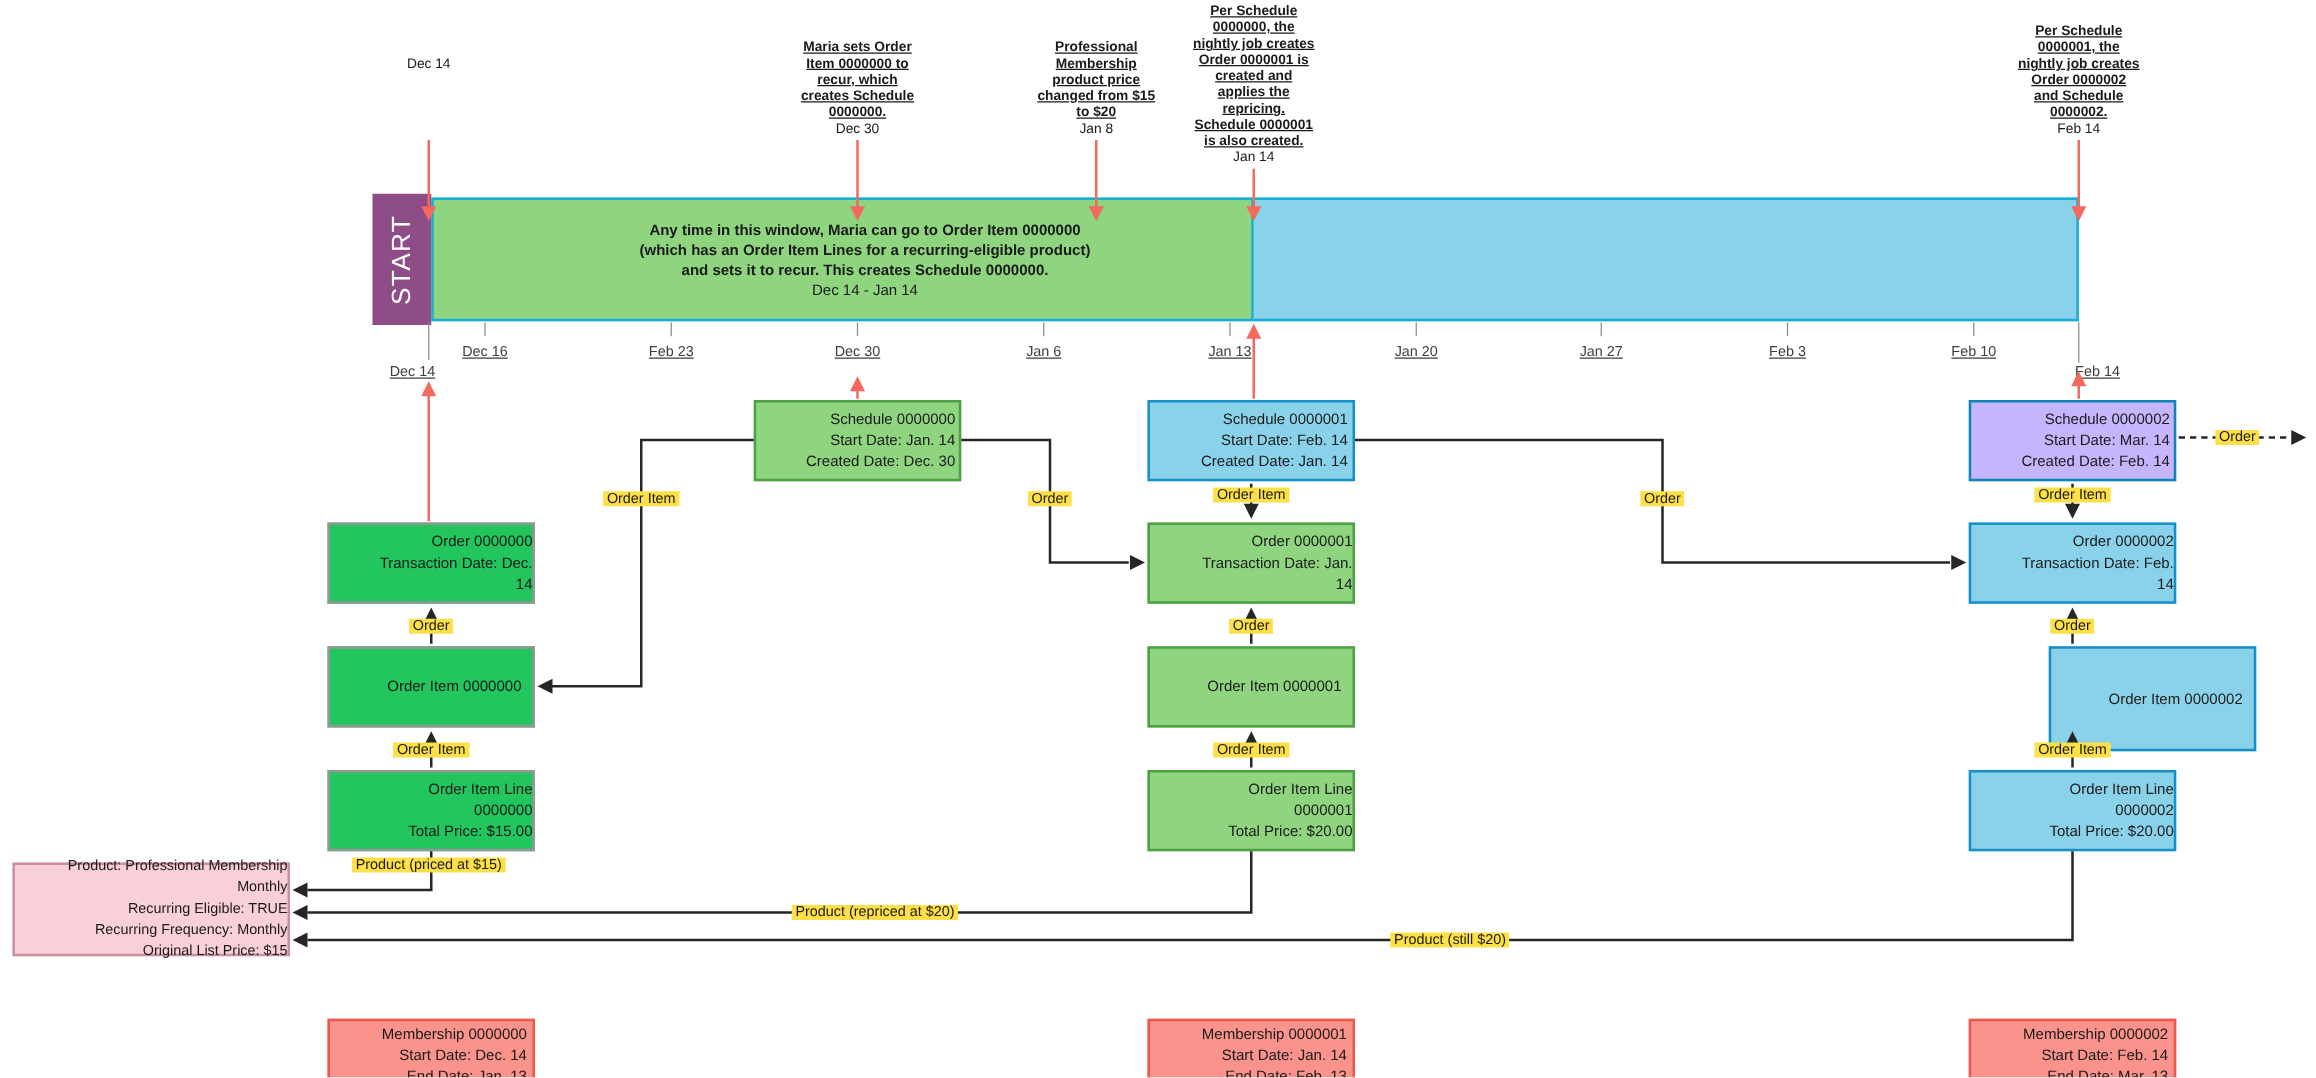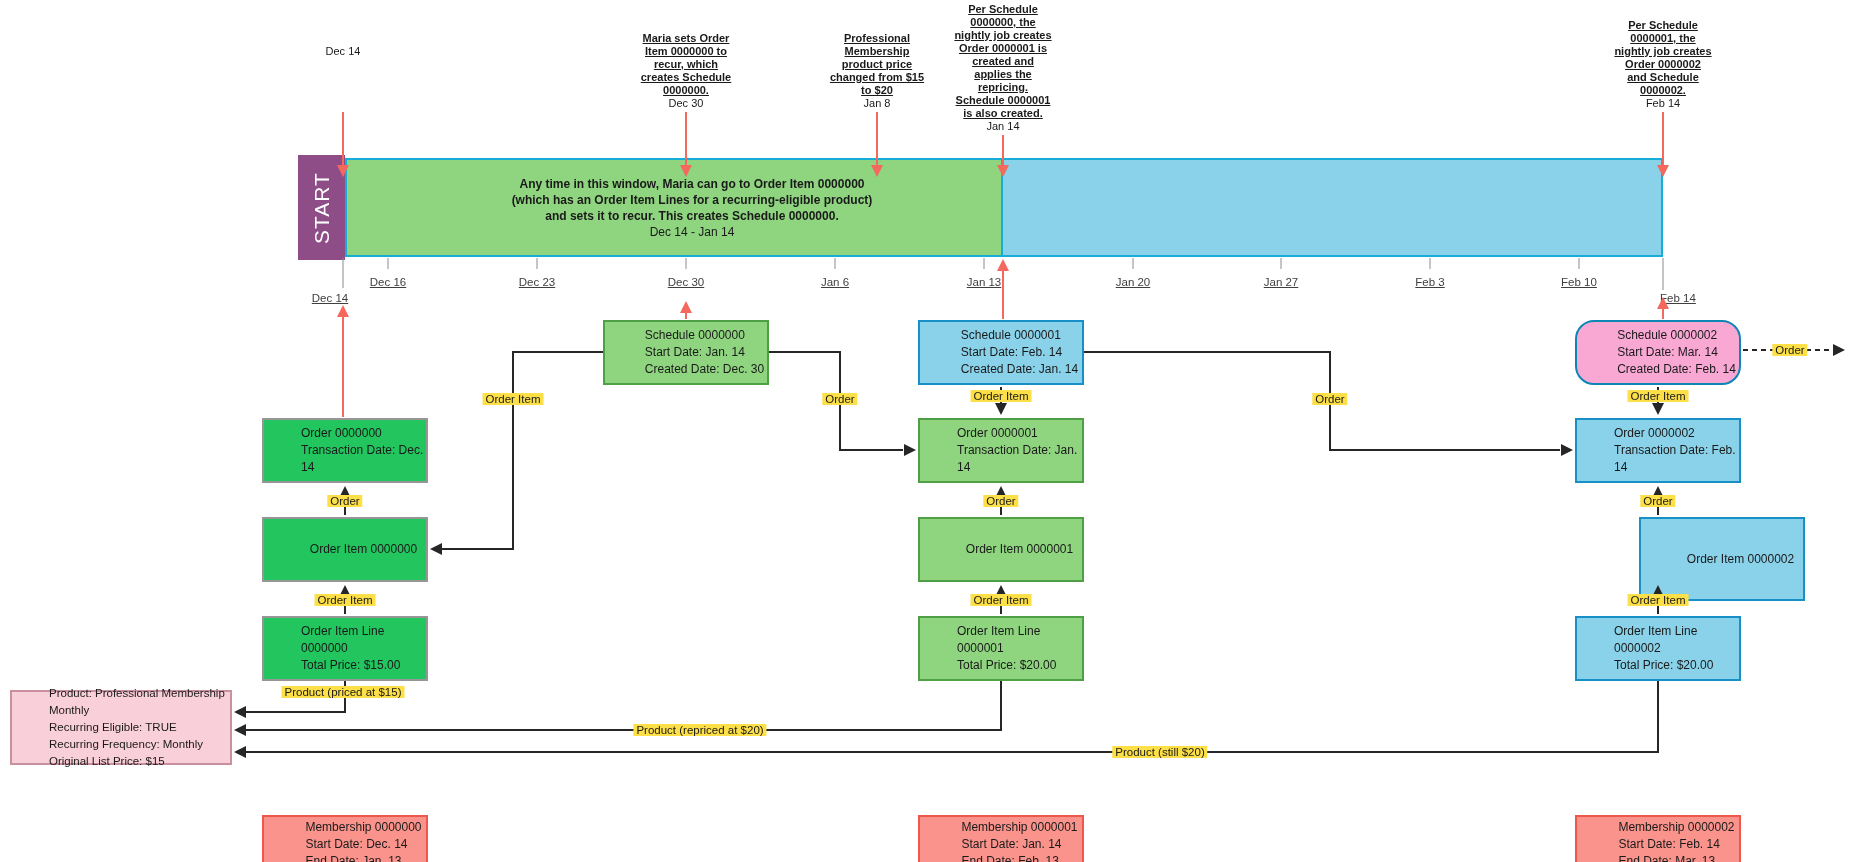--- a/index.html
+++ b/index.html
@@ -20,24 +20,24 @@
   .bar-blue{position:absolute;left:1003px;top:158px;width:660px;height:99px;background:#8ad2ea;
     border:2px solid #16aed6;border-left:none;box-sizing:border-box;}
   .window-inner{text-align:center;font-size:12px;line-height:16px;}
   .wt-main{display:block;white-space:pre-line;font-weight:bold;}
   .wt-dates{display:block;font-weight:400;}
   
   .tick-label{position:absolute;top:276px;transform:translateX(-50%);font-size:11.5px;color:#3f3f3f;white-space:nowrap;text-decoration:underline;}
   .tick-label.low{top:292px;}
   
   .node{position:absolute;box-sizing:border-box;display:flex;align-items:center;justify-content:center;
-    text-align:left;font-size:12px;line-height:17px;white-space:pre-line;border:2px solid;padding-left:37px;}
+    text-align:right;font-size:12px;line-height:17px;white-space:pre-line;border:2px solid;padding-left:37px;}
   .green{background:#8fd47f;border-color:#4f9f44;}
   .blue{background:#8ad2ea;border-color:#1790c8;}
-  .darkblue{background:#f9a8d4;border-color:#0d86b5;border-radius:19px;}
+  .darkblue{background:#c4b5fd;border-color:#0d86b5;}
   .gray{background:#22c55e;border-color:#969696;}
   .pink{background:#f9cfd9;border-color:#c9909f;font-size:11.5px;line-height:17px;}
   .salmon{background:#f9938b;border-color:#ee584c;line-height:17px;margin-top:40px;}
   .svg-layer{position:absolute;left:0;top:0;}
   
   .edge-label{position:absolute;transform:translate(-50%,-50%);background:#fde047;padding:0 3px;
     font-size:11.5px;color:#1a1a1a;white-space:nowrap;}
 </style>
 </head>
 <body>
@@ -93,21 +93,21 @@
       <span class="wt-main">Any time in this window, Maria can go to Order Item 0000000
 (which has an Order Item Lines for a recurring-eligible product)
 and sets it to recur. This creates Schedule 0000000.</span>
       <span class="wt-dates">Dec 14 - Jan 14</span>
     </div>
   </div>
   <div class="bar-blue"></div>
 
   <div class="tick-label low" style="left:330px">Dec 14</div>
   <div class="tick-label" style="left:388px">Dec 16</div>
-  <div class="tick-label" style="left:537px">Dec 23</div>
+  <div class="tick-label" style="left:537px">Feb 23</div>
   <div class="tick-label" style="left:686px">Dec 30</div>
   <div class="tick-label" style="left:835px">Jan 6</div>
   <div class="tick-label" style="left:984px">Jan 13</div>
   <div class="tick-label" style="left:1133px">Jan 20</div>
   <div class="tick-label" style="left:1281px">Jan 27</div>
   <div class="tick-label" style="left:1430px">Feb 3</div>
   <div class="tick-label" style="left:1579px">Feb 10</div>
   <div class="tick-label low" style="left:1678px">Feb 14</div>
 
   <div class="node green" style="left:603px;top:320px;width:166px;height:65px">Schedule 0000000

